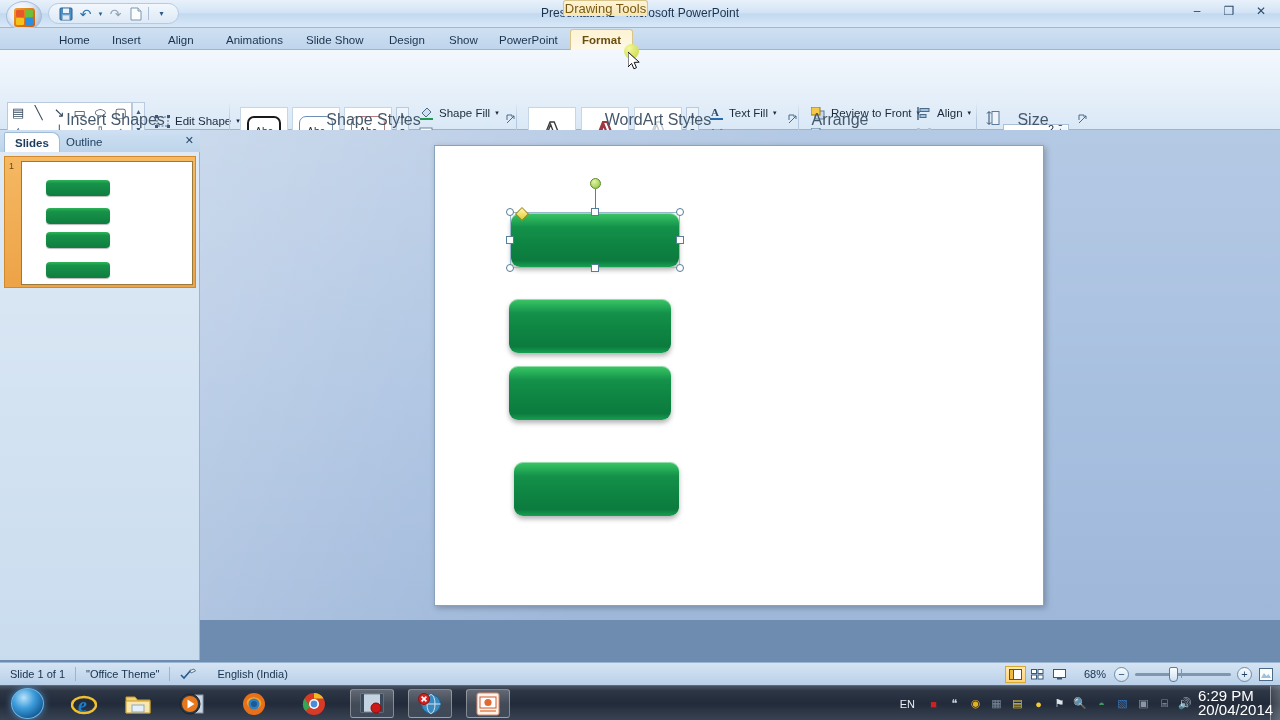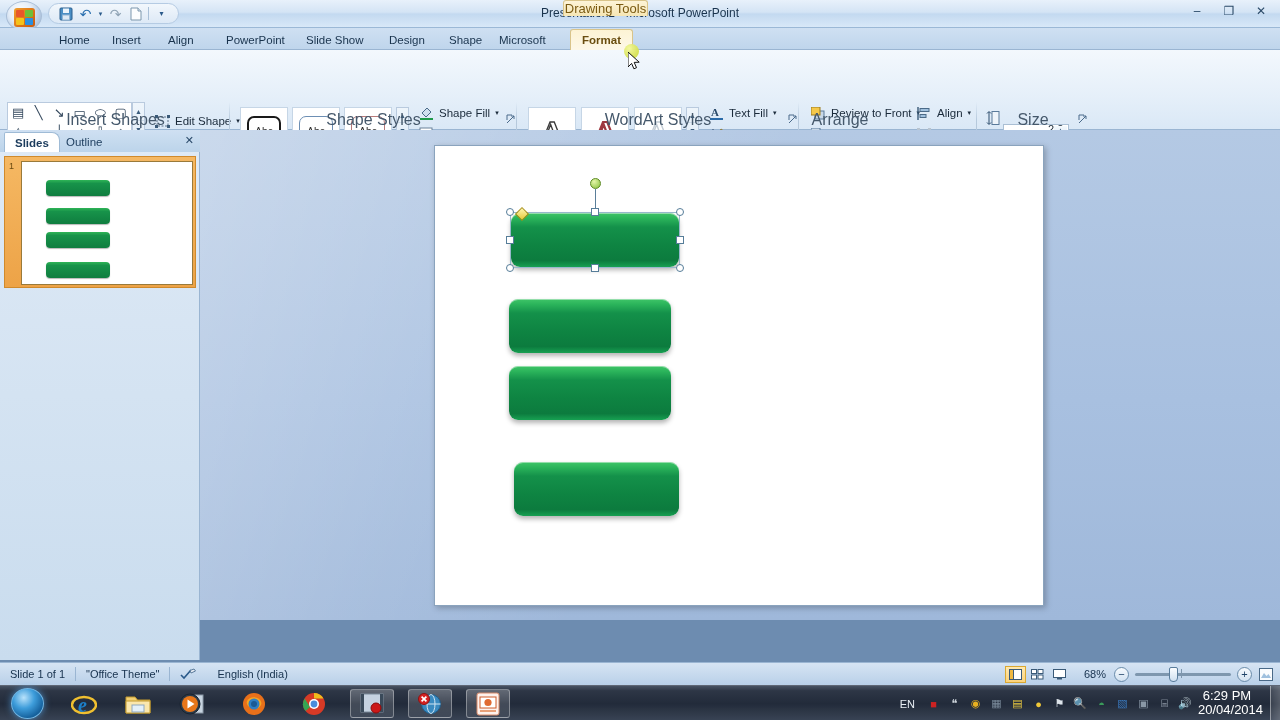--- a/index.html
+++ b/index.html
@@ -194,22 +194,22 @@
   .orbc { position:absolute; left:7px; top:3px; width:33px; height:31px; border-radius:50%;
           background:radial-gradient(circle at 38% 30%, #b9e2fb 0%, #3e9ddb 38%, #17639f 72%, #0c3c68 100%);
           border:1px solid #6fb5e4; box-shadow:0 0 7px rgba(90,180,255,.65); }
   .tb-item { position:absolute; top:3px; width:44px; height:29px; display:flex;
              align-items:center; justify-content:center; cursor:pointer; border-radius:3px; }
   .tb-item.framed { background:linear-gradient(to bottom, rgba(255,255,255,.25), rgba(255,255,255,.06));
                     border:1px solid rgba(255,255,255,.35); }
   .tray { position:absolute; right:86px; top:0; height:35px; display:flex; align-items:center; gap:4px; }
   .trayico { width:17px; height:17px; display:flex; align-items:center; justify-content:center;
              font-size:11px; cursor:pointer; }
-  .clock { position:absolute; right:24px; top:3px; width:58px; text-align:center; color:#fff;
-           font-size:13px; line-height:14px; cursor:pointer; }
+  .clock { position:absolute; right:24px; top:3px; width:58px; color:#fff;
+           font-size:15px; line-height:14px; cursor:pointer; }
   .showdesk { position:absolute; right:0; top:0; width:10px; height:35px;
               background:linear-gradient(to right, rgba(255,255,255,.10), rgba(255,255,255,.22));
               border-left:1px solid rgba(255,255,255,.35); cursor:pointer; }
 </style>
 </head>
 <body>
 
 <div id="app">
 
   <div class="titlebar">
@@ -259,33 +259,33 @@
       <div class="tab" style="left: 48px;">
         <span>Home</span>
       </div>
       <div class="tab" style="left: 101px;">
         <span>Insert</span>
       </div>
       <div class="tab" style="left: 157px;">
         <span>Align</span>
       </div>
       <div class="tab" style="left: 215px;">
-        <span>PowerPoint</span>
+        <span>Animations</span>
       </div>
       <div class="tab" style="left: 295px;">
         <span>Slide Show</span>
       </div>
       <div class="tab" style="left: 378px;">
         <span>Design</span>
       </div>
       <div class="tab" style="left: 438px;">
-        <span>Shape</span>
+        <span>Show</span>
       </div>
       <div class="tab" style="left: 488px;">
-        <span>Microsoft</span>
+        <span>PowerPoint</span>
       </div>
       <div class="tab active" style="left: 570px;">
         <span>Format</span>
       </div>
     </div>
 
   <div class="ribbon">
 
     <div class="shapegal" id="shapegal">
         <div class="row">

